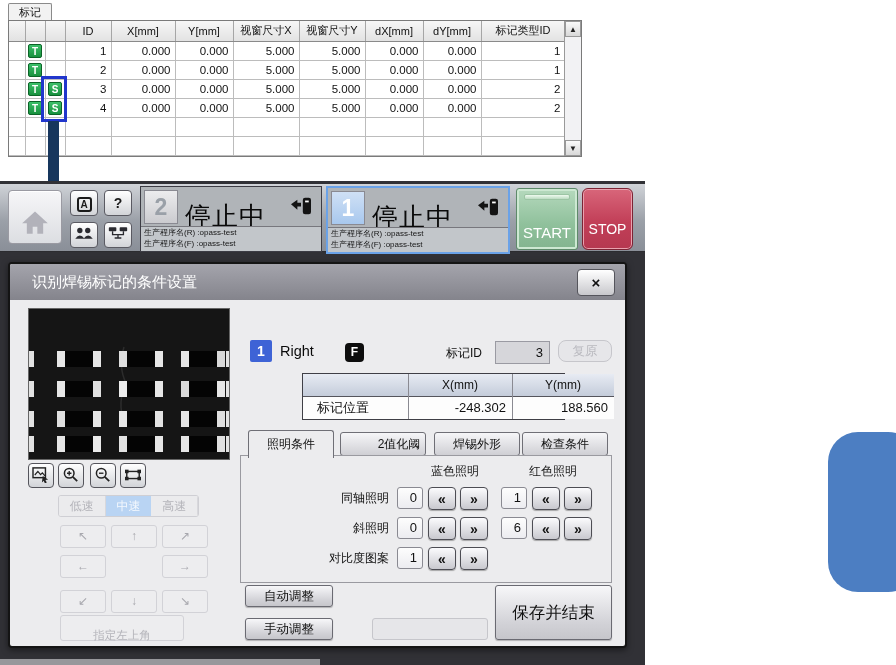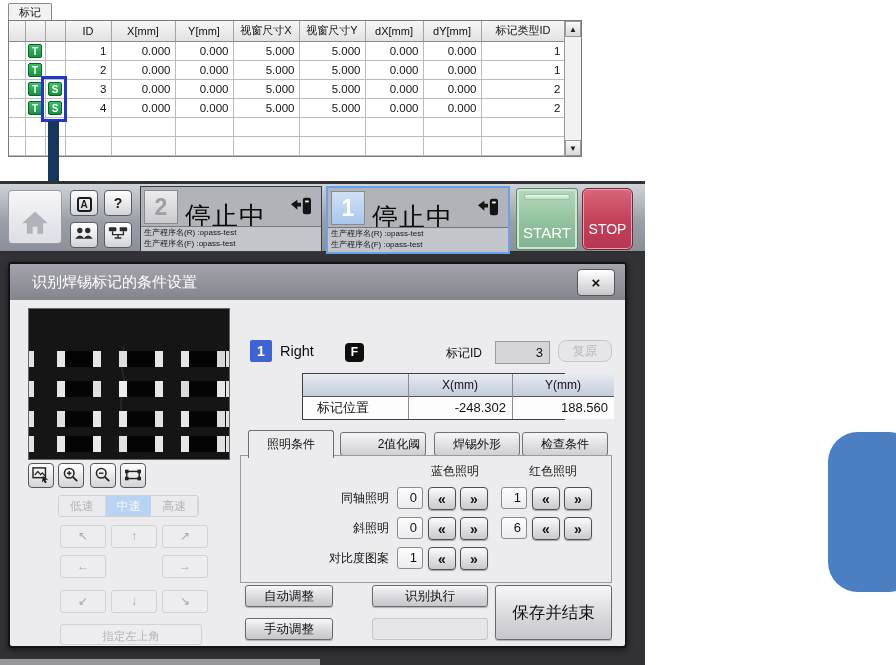--- a/index.html
+++ b/index.html
@@ -70,22 +70,22 @@
   .dclose{position:absolute;right:10px;top:5px;width:38px;height:27px;border-radius:4px;border:1px solid #55555c;
           background:linear-gradient(#ffffff,#c8c8cc);font-size:15px;font-weight:bold;line-height:24px;text-align:center;color:#111;padding:0;}
   .cam{left:18px;top:44px;width:202px;height:152px;border:1px solid #666;background:#151515;}
   .vbtn{width:26px;height:25px;border-radius:4px;border:1px solid #55555c;
         background:linear-gradient(#ffffff,#d2d4d8);text-align:center;padding:2px 0 0 0;}
   .speed{left:48px;top:231px;width:141px;height:22px;display:flex;border:1px solid #cfcfd4;border-radius:3px;overflow:hidden;}
   .speed .seg{flex:1;font-size:12px;text-align:center;line-height:20px;background:#ebebed;color:#b4b4ba;border-right:1px solid #d8d8dc;}
   .speed .seg.sel{background:#b9d4f3;color:#f4f8fd;border-right:none;}
   .padbtn{position:absolute;width:46px;height:23px;border-radius:3px;border:1px solid #d2d2d7;
           background:#ededef;color:#a8a8ae;font-size:12px;text-align:center;padding:0;line-height:21px;}
-  .cornerbtn{left:50px;top:360px;width:142px;height:21px;border-radius:3px;border:1px solid #d2d2d7;
-             background:#ededef;color:#b4b4ba;font-size:11.5px;padding:4px;}
+  .cornerbtn{left:50px;top:351px;width:124px;height:21px;border-radius:3px;border:1px solid #d2d2d7;
+             background:#ededef;color:#b4b4ba;font-size:11.5px;padding:12px;}
   .instr{left:230px;top:34px;font-size:12.5px;color:#1a1a1a;}
   .bluebadge{left:240px;top:76px;width:22px;height:22px;background:#3e63d6;color:#fff;font-size:14px;
              font-weight:bold;text-align:center;line-height:22px;border-radius:2px;}
   .sidelabel{left:270px;top:79px;font-size:14.5px;color:#0a0a0a;}
   .fbadge{left:335px;top:79px;width:19px;height:19px;background:#0d0d0d;color:#fff;border-radius:4px;
           font-size:12px;font-weight:bold;text-align:center;line-height:19px;}
   .midlabel{left:436px;top:81px;font-size:12px;}
   .idbox{left:485px;top:77px;width:55px;height:23px;background:#d6d6da;border:1px solid #9a9aa2;
          font-size:13px;text-align:right;line-height:21px;padding-right:6px;}
   .btn{border:1px solid #6a6a72;border-radius:3px;background:linear-gradient(#f7f7f9,#d2d2d7 70%,#c6c6cb);
@@ -496,21 +496,20 @@
         <button class="chev" style="left:291px;top:61px;">«</button>
         <button class="chev" style="left:323px;top:61px;">»</button>
 
         <div class="illlabel" style="top:91px;">对比度图案</div>
         <div class="valbox" style="left:156px;top:91px;">1</div>
         <button class="chev" style="left:187px;top:91px;">«</button>
         <button class="chev" style="left:219px;top:91px;">»</button>
       </div>
 
       <button class="abs btn" style="left:235px;top:321px;width:88px;height:22px;">自动调整</button>
-      <button class="abs btn" style="left:362px;top:321px;width:116px;height:22px;">识别执行</button>
       <button class="abs btn" style="left:235px;top:354px;width:88px;height:22px;">手动调整</button>
       <button class="abs btn disabled" style="left:362px;top:354px;width:116px;height:22px;"></button>
       <button class="abs btn" style="left:485px;top:321px;width:117px;height:55px;font-size:16.5px;">保存并结束</button>
     </div>
 
     <div class="abs bstrip"></div>
   </div>
 
   <div class="abs annot"></div>
 </div>

